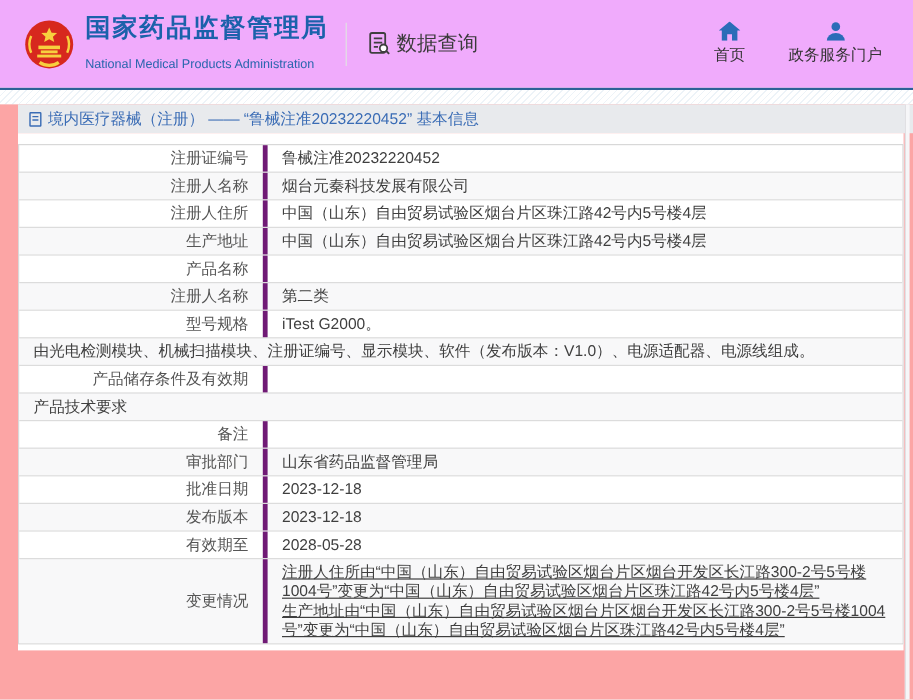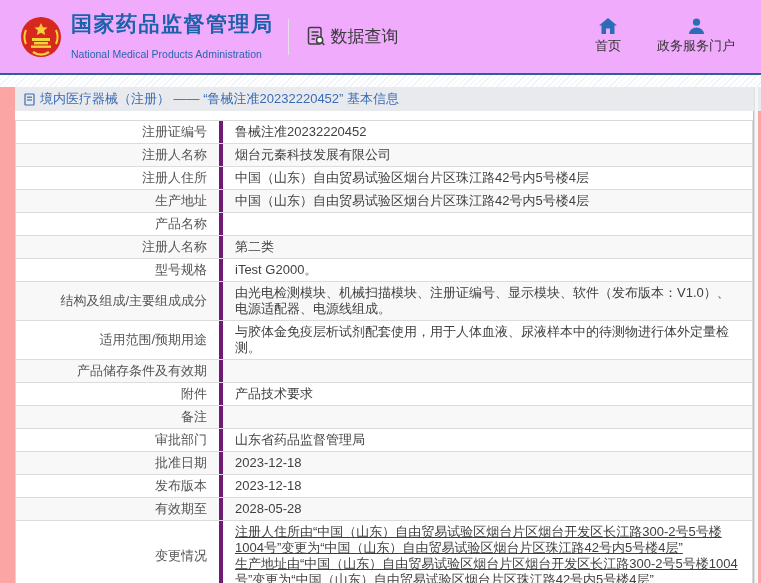--- a/index.html
+++ b/index.html
@@ -142,33 +142,27 @@
       </div>
       <div class="row">
         <div class="cell label">注册人名称</div>
         <div class="cell value">第二类</div>
       </div>
       <div class="row">
         <div class="cell label">型号规格</div>
         <div class="cell value">iTest G2000。</div>
       </div>
       <div class="row">
-        <div class="cell label">结构及组成/主要组成成分</div>
         <div class="cell value">由光电检测模块、机械扫描模块、注册证编号、显示模块、软件（发布版本：V1.0）、电源适配器、电源线组成。</div>
-      </div>
-      <div class="row">
-        <div class="cell label">适用范围/预期用途</div>
-        <div class="cell value">与胶体金免疫层析试剂配套使用，用于人体血液、尿液样本中的待测物进行体外定量检测。</div>
       </div>
       <div class="row">
         <div class="cell label">产品储存条件及有效期</div>
         <div class="cell value"></div>
       </div>
       <div class="row">
-        <div class="cell label">附件</div>
         <div class="cell value">产品技术要求</div>
       </div>
       <div class="row">
         <div class="cell label">备注</div>
         <div class="cell value"></div>
       </div>
       <div class="row">
         <div class="cell label">审批部门</div>
         <div class="cell value">山东省药品监督管理局</div>
       </div>

